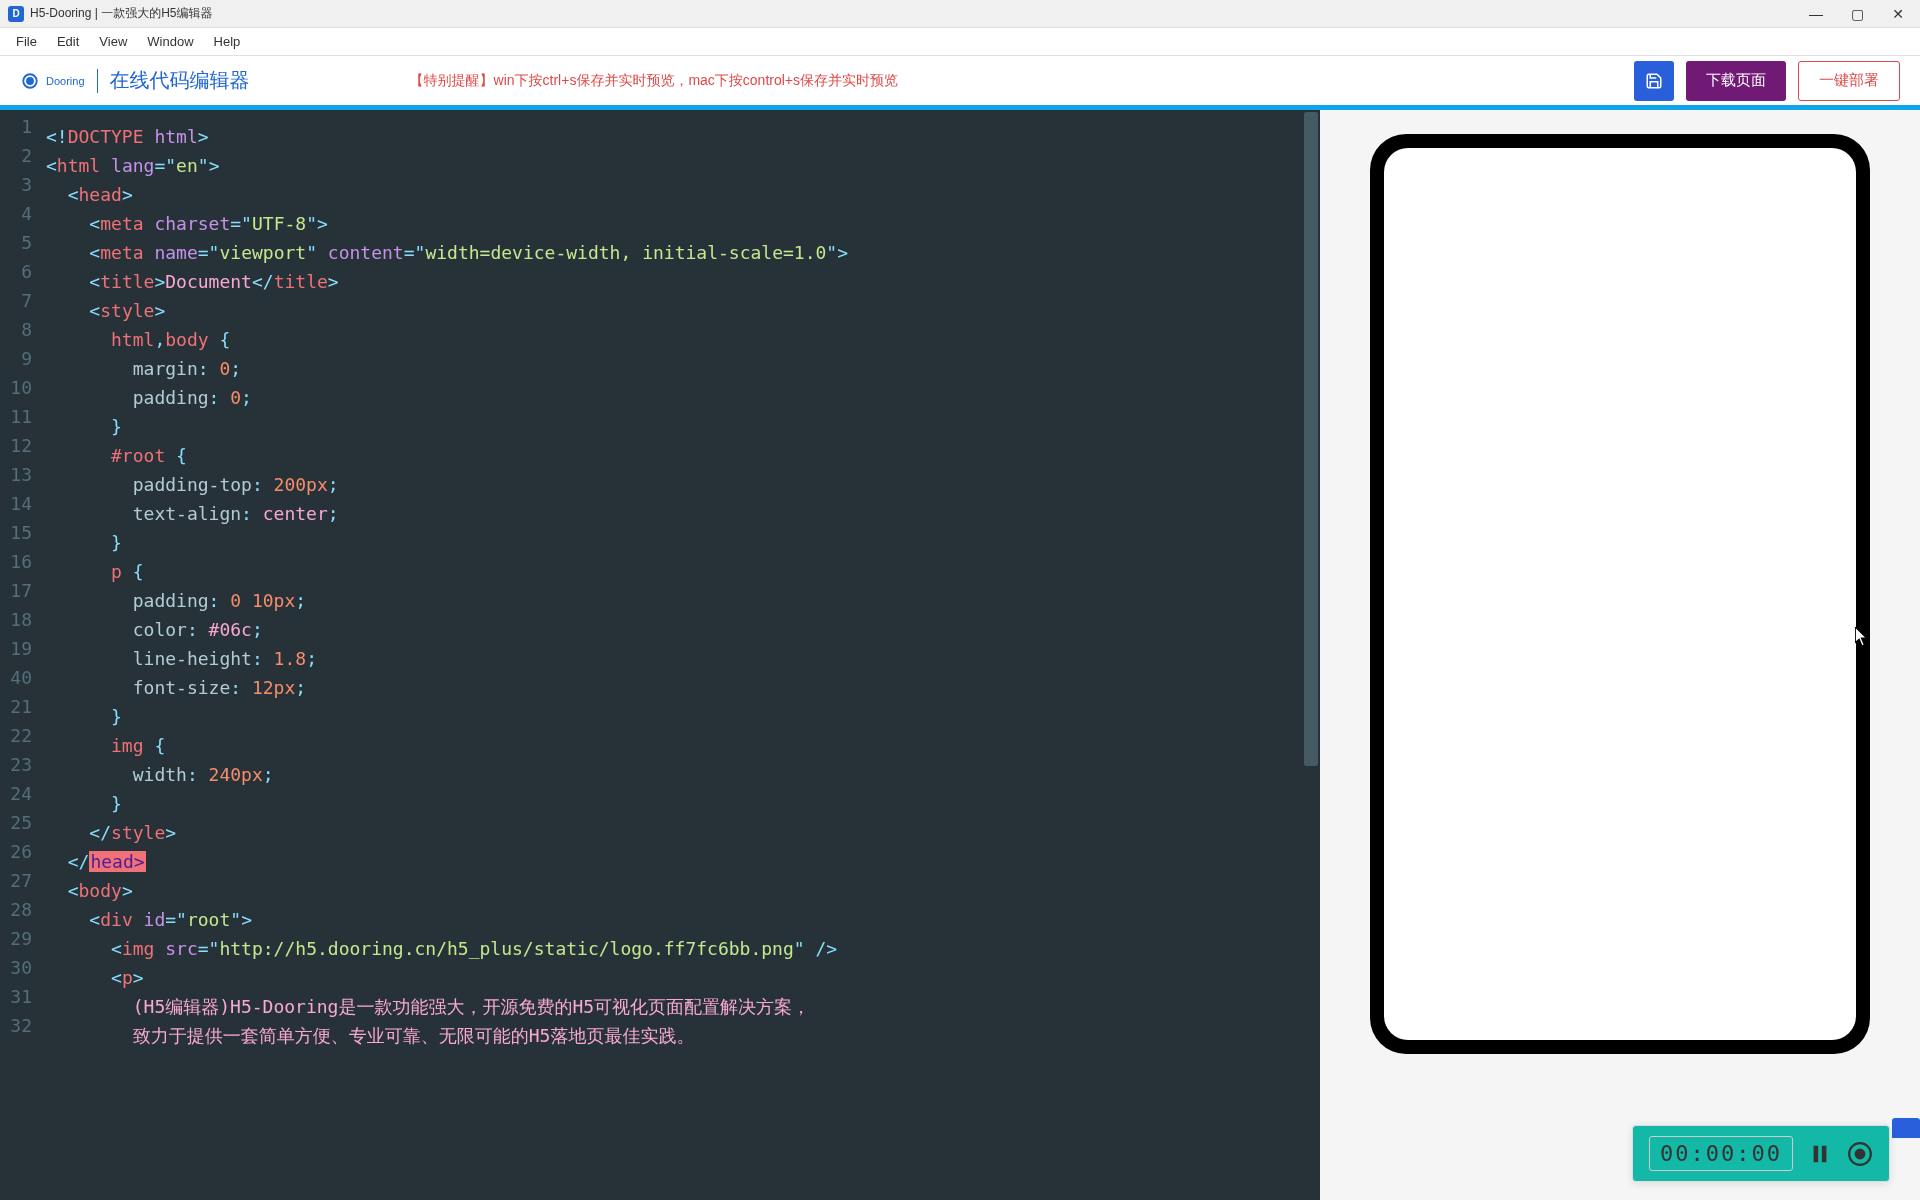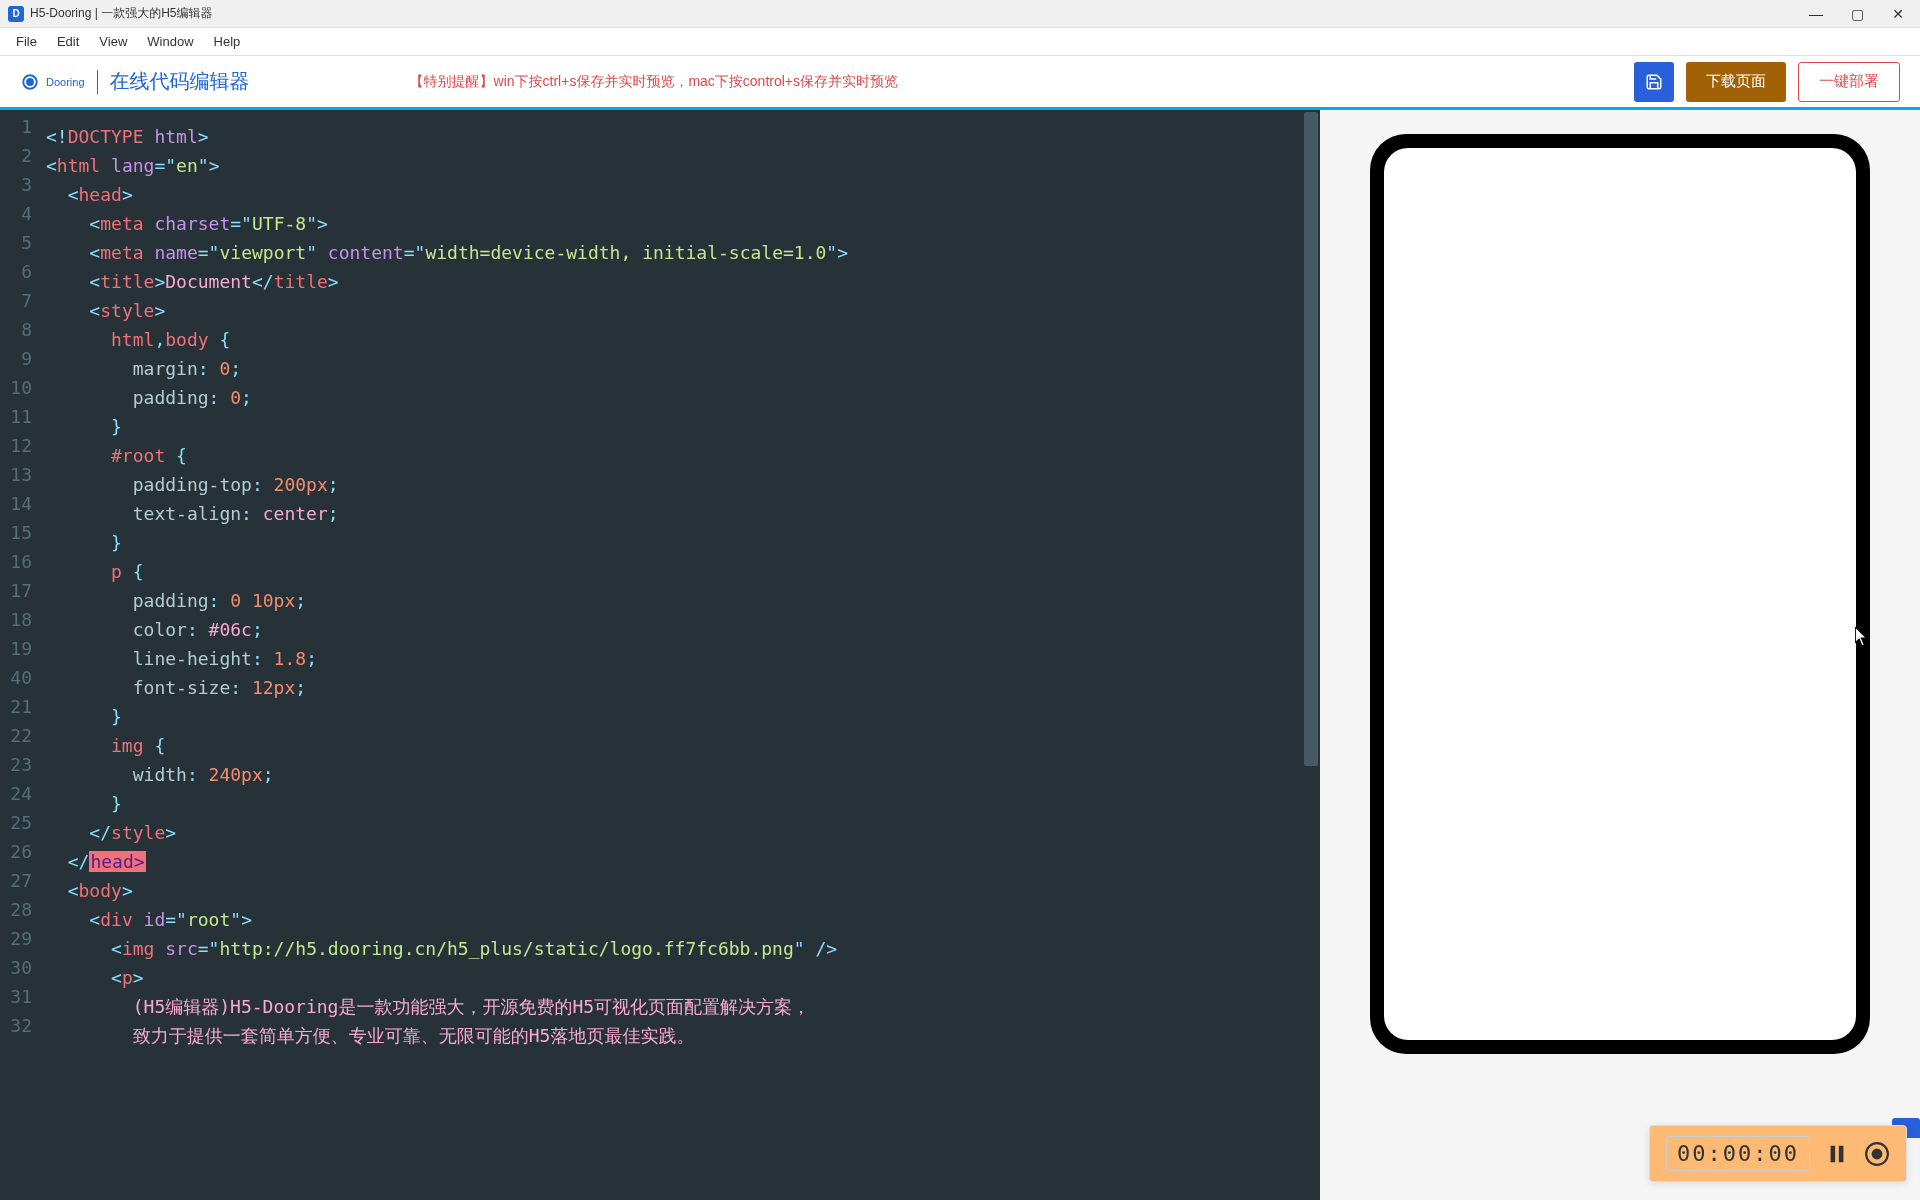--- a/index.html
+++ b/index.html
@@ -7,33 +7,33 @@
 
 .titlebar { height: 28px; background: #f0f0f0; display: flex; align-items: center; padding: 0 8px; border-bottom: 1px solid #e0e0e0; }
 .titlebar .app-icon { width: 16px; height: 16px; background: #2166d4; border-radius: 3px; margin-right: 6px; display: flex; align-items: center; justify-content: center; color: #fff; font-size: 10px; font-weight: bold; }
 .titlebar .title { font-size: 12px; color: #333; }
 .win-controls { margin-left: auto; display: flex; gap: 28px; padding-right: 8px; }
 .win-controls span { cursor: pointer; font-size: 14px; color: #333; }
 
 .menubar { height: 28px; display: flex; align-items: center; padding: 8px 6px; border-bottom: 1px solid #e0e0e0; }
 .menubar .menu-item { padding: 4px 10px; font-size: 13px; color: #333; cursor: pointer; }
 
-.toolbar { height: 54px; display: flex; align-items: center; padding: 0 20px; border-bottom: 3px solid #0ea5e9; }
+.toolbar { height: 54px; display: flex; align-items: center; padding: 0 20px; border-bottom: 5px solid #0ea5e9; }
 .logo-wrap { display: flex; align-items: center; gap: 6px; }
 .logo-icon { width: 20px; height: 20px; color: #2166d4; display: flex; align-items: center; justify-content: center; }
 .logo-text { font-size: 11px; color: #2166d4; font-weight: 500; }
 .divider { width: 1px; height: 24px; background: #2166d4; margin: 0 12px; }
 .page-title { font-size: 20px; color: #2166d4; font-weight: 400; }
 .tip { margin-left: 160px; font-size: 14px; }
 .tip-label { color: #e04848; }
 .tip-text { color: #e04848; }
 .toolbar-actions { margin-left: auto; display: flex; gap: 12px; align-items: center; }
 .btn { height: 40px; padding: 0 20px; border-radius: 3px; font-size: 15px; display: flex; align-items: center; justify-content: center; cursor: pointer; border: none; }
 .btn-icon { width: 40px; padding: 0; background: #2a5fdb; color: #fff; }
-.btn-primary { background: #a16207; color: #fff; }
+.btn-primary { background: #701a75; color: #fff; }
 .btn-outline { background: #fff; color: #e04848; border: 1px solid #e04848; }
 
 .main { display: flex; height: calc(100% - 110px); }
 .editor-wrap { width: 1320px; height: 100%; position: relative; background: #263238; }
 .editor { width: 100%; height: 100%; display: flex; font-family: Consolas, monospace; font-size: 18px; line-height: 29px; }
 .gutter { width: 40px; background: #263238; color: #546E7A; text-align: right; padding: 2px 8px 0 0; user-select: none; }
 .gutter div { height: 29px; }
 .code { flex: 1; padding: 12px 0 0 6px; color: #EEFFFF; white-space: pre; overflow: hidden; }
 .code .line { height: 29px; }
 .scrollbar-v { position: absolute; right: 0; top: 0; width: 18px; height: 100%; background: #263238; }
@@ -45,21 +45,21 @@
 .c-str { color: #C3E88D; }
 .c-text { color: #f9a8d4; }
 .c-num { color: #F78C6C; }
 .c-prop { color: #B2CCD6; }
 .hl { background: #f07178; color: #4c1d95; padding: 0 1px; }
 
 .preview-wrap { flex: 1; background: #f5f5f5; display: flex; align-items: flex-start; justify-content: center; padding: 24px 0; }
 .device { width: 500px; height: 920px; background: #000; border-radius: 36px; padding: 14px; }
 .device-screen { width: 100%; height: 100%; background: #fff; border-radius: 24px; }
 
-.recorder { position: absolute; bottom: 18px; right: 13px; background: #fdba74; border: 1px solid #ddd; border-radius: 4px; box-shadow: 0 2px 8px rgba(0,0,0,0.1); display: flex; align-items: center; gap: 16px; padding: 10px 16px; }
+.recorder { position: absolute; bottom: 18px; right: 30px; background: #14b8a6; border: 1px solid #ddd; border-radius: 4px; box-shadow: 0 2px 8px rgba(0,0,0,0.1); display: flex; align-items: center; gap: 16px; padding: 10px 16px; }
 .timer { font-family: Consolas, monospace; font-size: 22px; letter-spacing: 2px; color: #333; border: 1px solid #ccc; padding: 4px 10px; border-radius: 3px; }
 .rec-btn { font-size: 26px; cursor: pointer; color: #333; display: flex; }
 
 .blue-tab { position: absolute; bottom: 62px; right: 0; width: 28px; height: 20px; background: #2a5fdb; border-radius: 3px 3px 0 0; }
 
 .cursor { position: absolute; top: 627px; left: 1855px; width: 14px; height: 20px; pointer-events: none; }
 </style>
 </head>
 <body>
 

